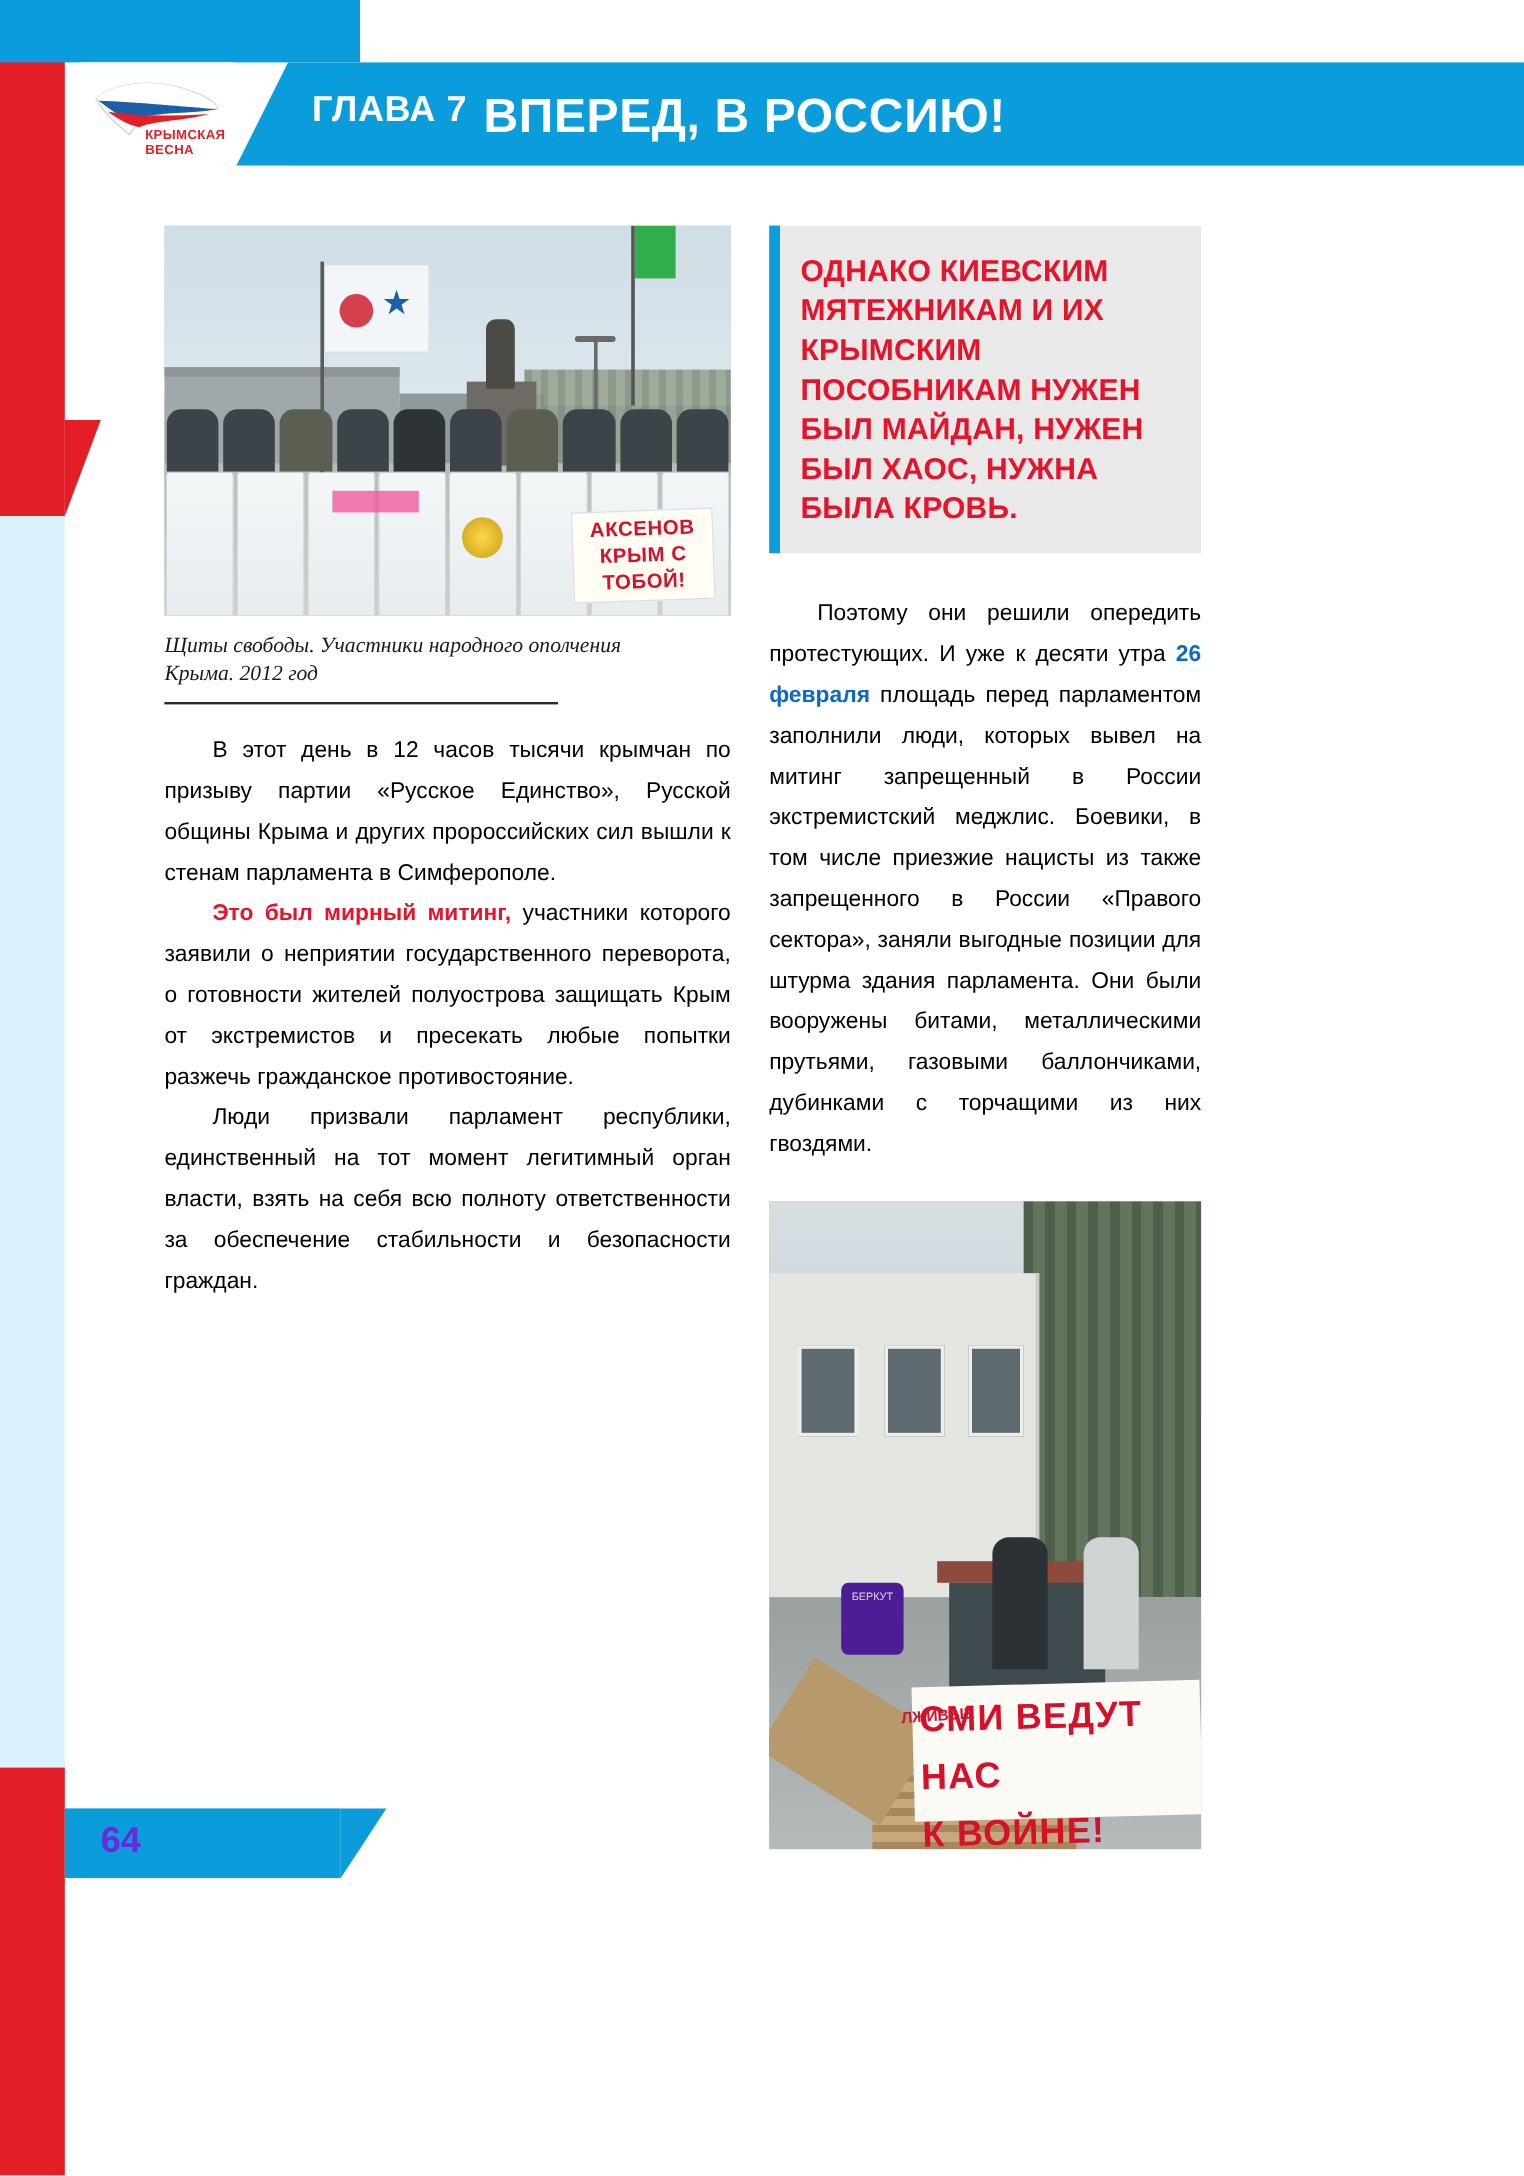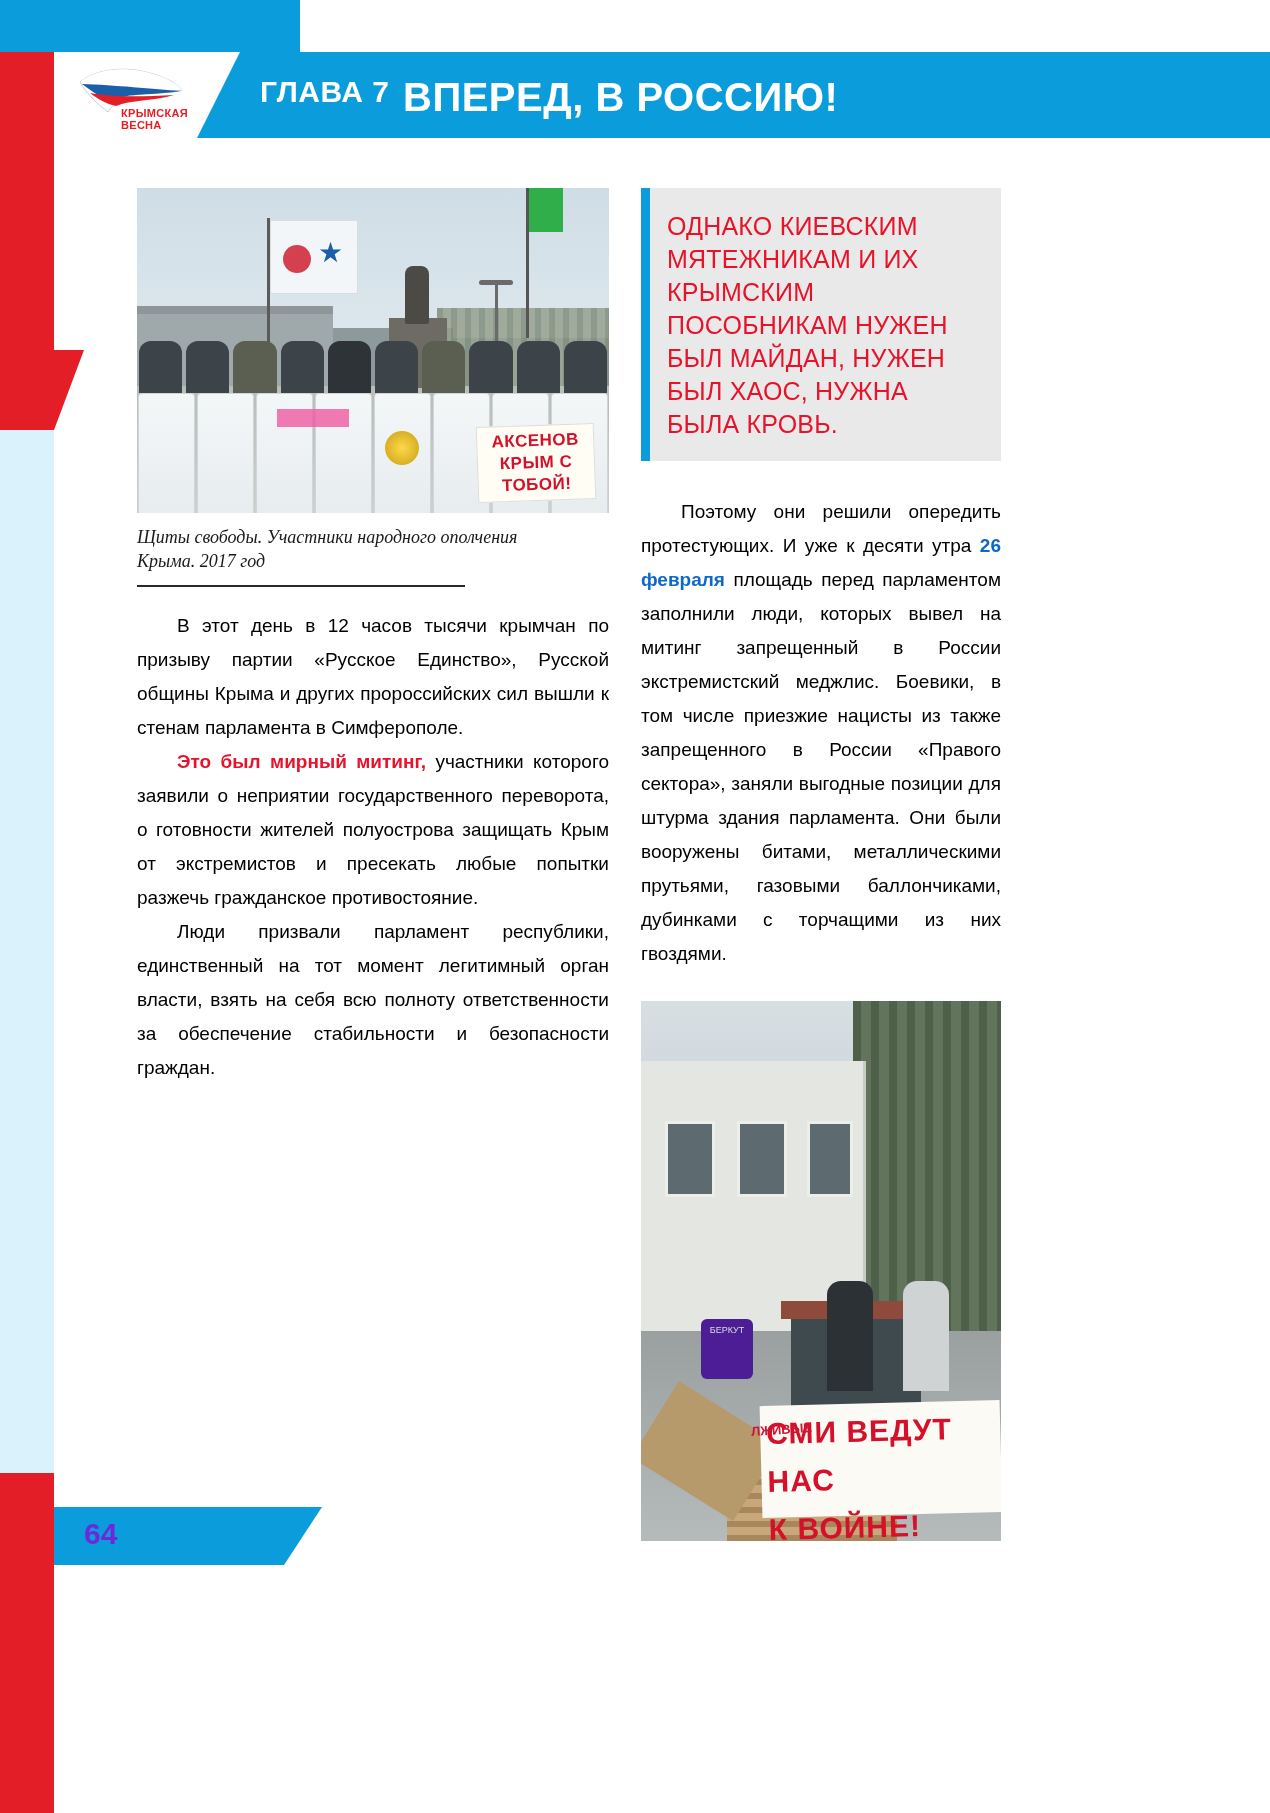--- a/index.html
+++ b/index.html
@@ -315,21 +315,21 @@
     box-sizing: border-box;
   }
   .quote-bar {
     position: absolute; left: 0; top: 0; width: 9px; height: 100%;
     background: #0b9ddb;
   }
   .quote-text {
     color: #e8122a;
     font-size: 25px;
     line-height: 33px;
-    font-weight: normal;
+    font-weight: bold;
     letter-spacing: 0.2px;
     font-family: "Liberation Sans", sans-serif;
   }
 
   
   .photo2 {
     position: relative;
     width: 360px;
     height: 540px;
     margin-top: 30px;
@@ -495,21 +495,21 @@
           <div></div>
           <div></div>
           <div></div>
       </div>
       <div class="p1-ribbon"></div>
       <div class="p1-medal"></div>
       <div class="p1-medal2"></div>
       <div class="p1-sign">АКСЕНОВ КРЫМ С ТОБОЙ!</div>
     </div>
 
-    <div class="caption">Щиты свободы. Участники народного ополчения Крыма. 2017 год</div>
+    <div class="caption">Щиты свободы. Участники народного ополчения Крыма. 2012 год</div>
     <div class="cap-rule"></div>
 
     <p class="body">В этот день в 12 часов тысячи крымчан по призыву партии «Русское Единство», Русской общины Крыма и других пророссийских сил вышли к стенам парламента в Симферополе.</p>
 
     <p class="body"><span class="red-lead">Это был мирный митинг,</span><span> участники которого заявили о неприятии государственного переворота, о готовности жителей полуострова защищать Крым от экстремистов и пресекать любые попытки разжечь гражданское противостояние.</span></p>
 
     <p class="body">Люди призвали парламент республики, единственный на тот момент легитимный орган власти, взять на себя всю полноту ответственности за обеспечение стабильности и безопасности граждан.</p>
   </div>
 
   <div class="col-right">

